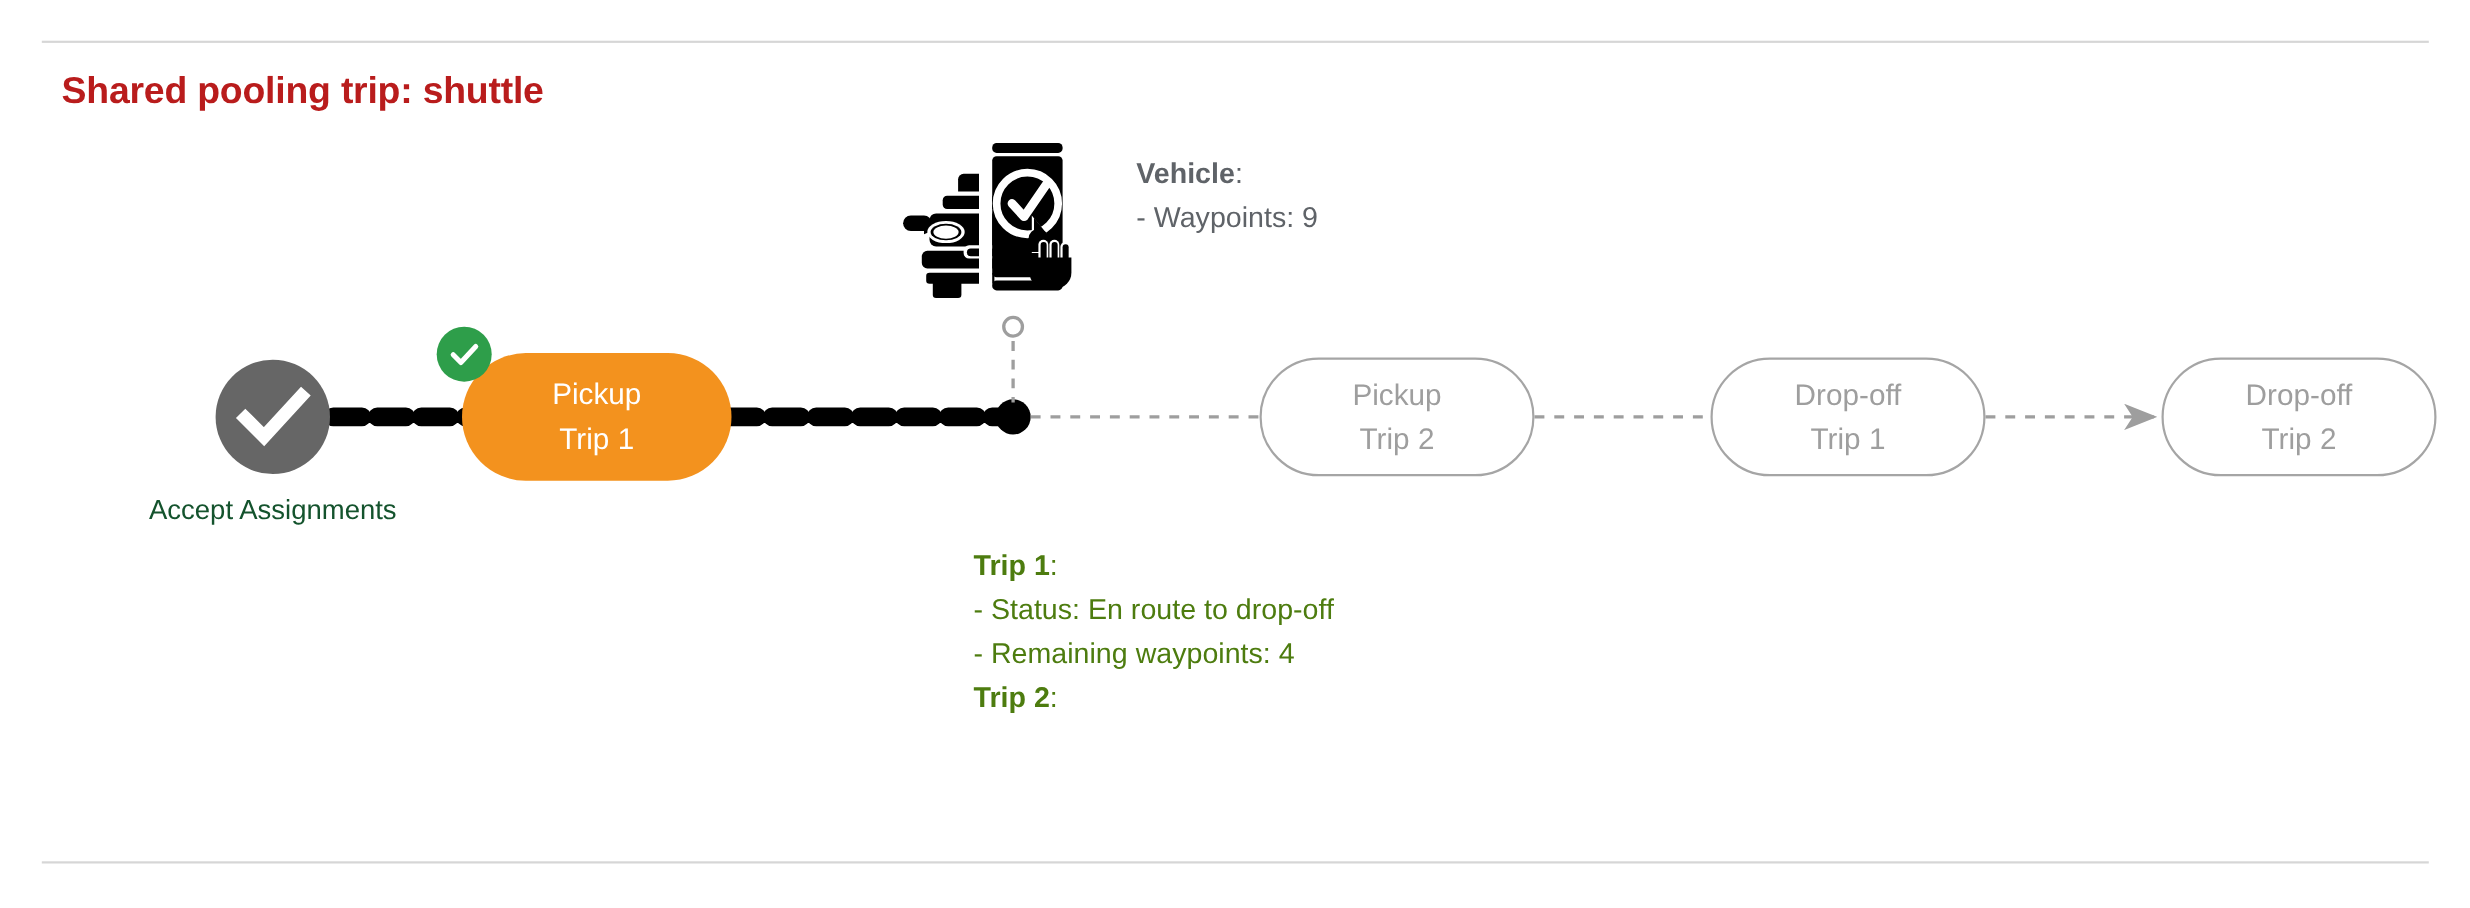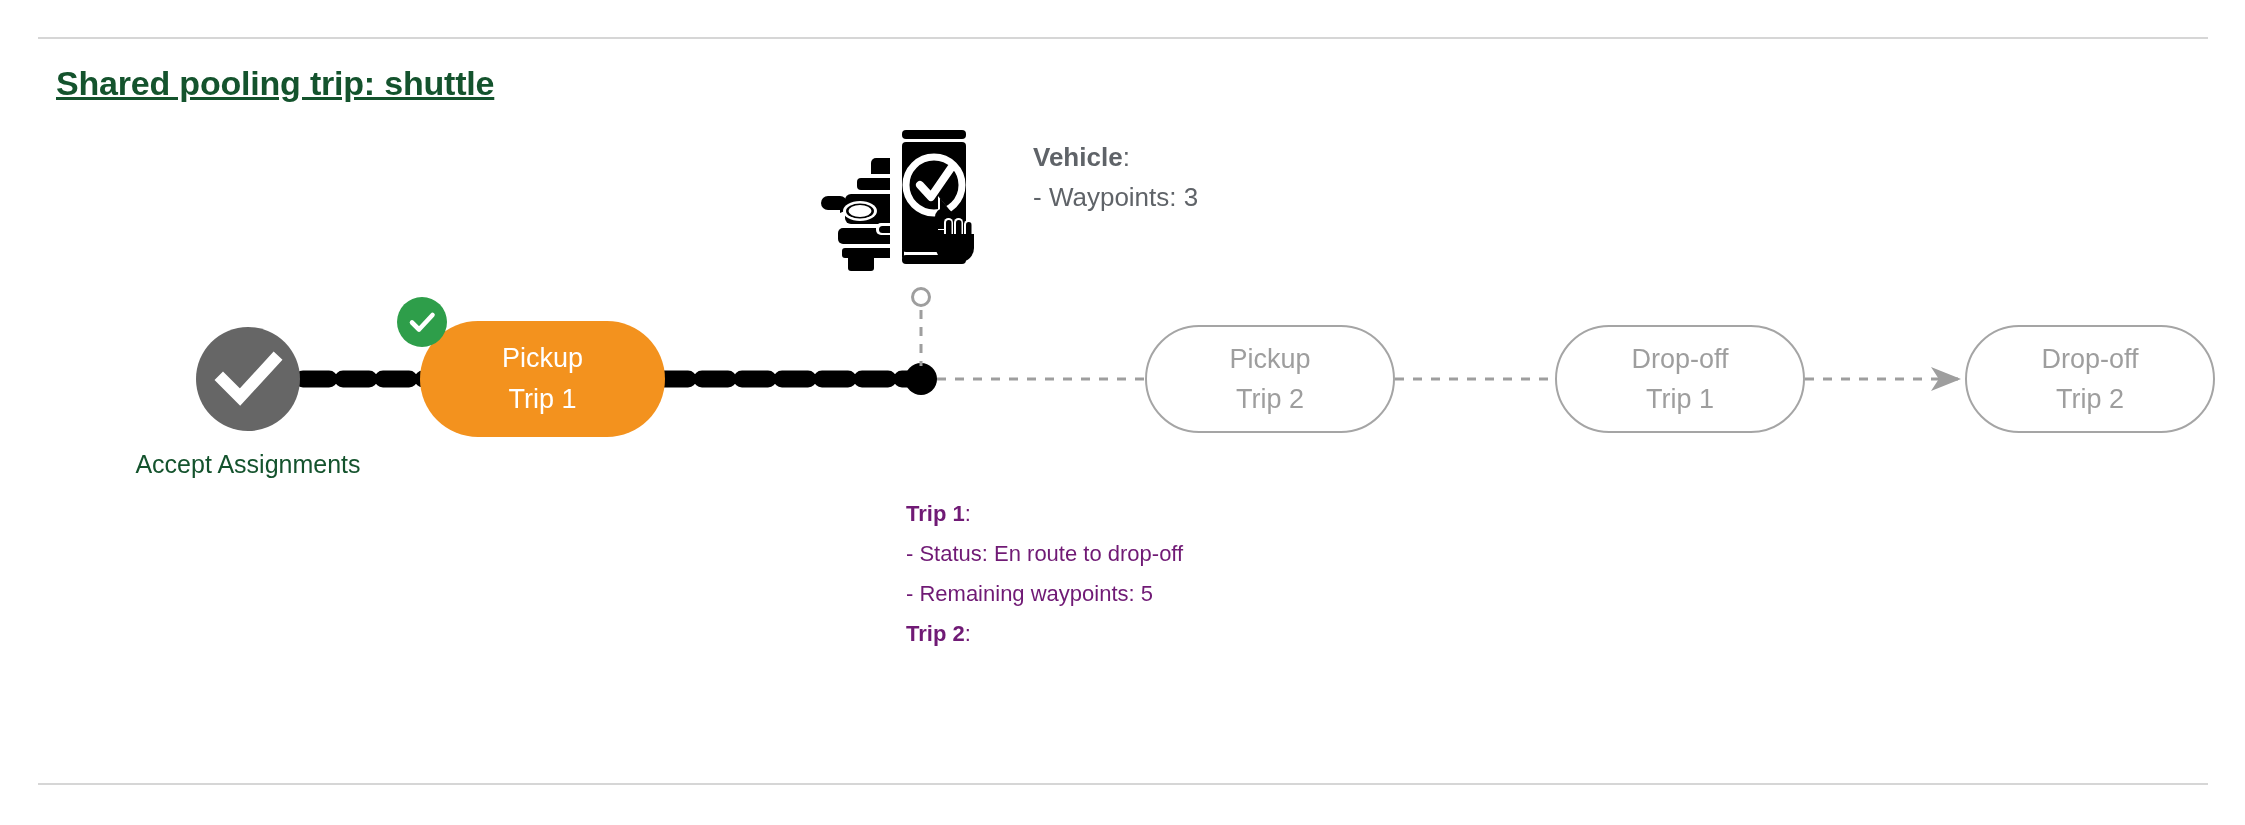--- a/index.html
+++ b/index.html
@@ -31,24 +31,23 @@
   .divider.top    { top: 37px; }
   .divider.bottom { top: 783px; }
 
   
   #page-title {
     position: absolute;
     left: 56px;
     top: 64px;
     font-size: 34px;
     font-weight: bold;
-    color: #14532d;
+    color: #b91c1c;
     letter-spacing: -0.2px;
     white-space: nowrap;
-    text-decoration: underline;
   }
 
   
   #wire {
     position: absolute;
     left: 0;
     top: 0;
     width: 2245px;
     height: 825px;
     pointer-events: none;
@@ -154,25 +153,25 @@
     font-size: 26px;
     line-height: 40px;
     color: #5f6368;
     white-space: nowrap;
   }
   #vehicle-info .hd { font-weight: bold; margin-top: 14px; }
 
   
   #trip-details {
     position: absolute;
-    left: 906px;
+    left: 885px;
     top: 494px;
-    font-size: 22px;
+    font-size: 26px;
     line-height: 40px;
-    color: #701a75;
+    color: #4d7c0f;
     white-space: nowrap;
   }
   #trip-details .hd { font-weight: bold; }
   #trip-details .row { display: block; }
 </style>
 </head>
 <body>
 
 <div id="stage">
 
@@ -284,23 +283,23 @@
         <rect x="138" y="98" width="5.5" height="22" rx="2.7" fill="#000000"></rect>
         <rect x="146" y="98" width="9" height="24" rx="4.5" fill="#ffffff"></rect>
         <rect x="148" y="100" width="5.5" height="20" rx="2.7" fill="#000000"></rect>
         <path d="M118 112 h38 v14 a14 14 0 0 1 -14 14 h-10 a14 14 0 0 1 -14 -14 z" fill="#000000"></path>
       </g>
     </svg>
   </div>
 
   <div id="vehicle-info">
     <div><span class="hd">Vehicle</span><span>:</span></div>
-    <div>- Waypoints: 3</div>
+    <div>- Waypoints: 9</div>
   </div>
 
   <div id="trip-details">
     <div class="row"><span class="hd">Trip 1</span><span>:</span></div>
     <div class="row">- Status:  En route to drop-off</div>
-    <div class="row">- Remaining waypoints: 5</div>
+    <div class="row">- Remaining waypoints: 4</div>
     <div class="row"><span class="hd">Trip 2</span><span>:</span></div>
   </div>
 
 </div>
 
 </body></html>

